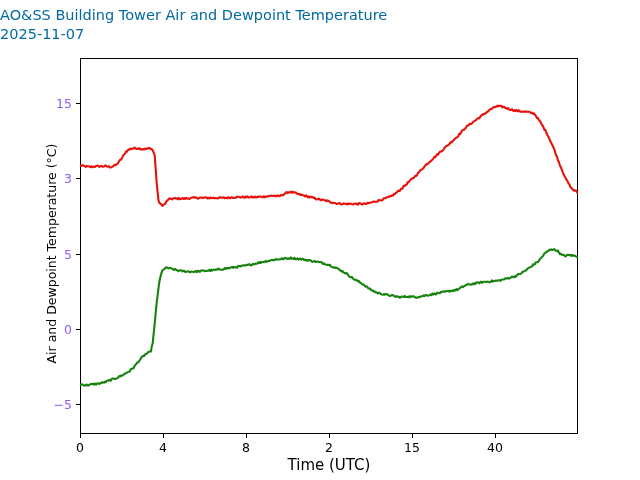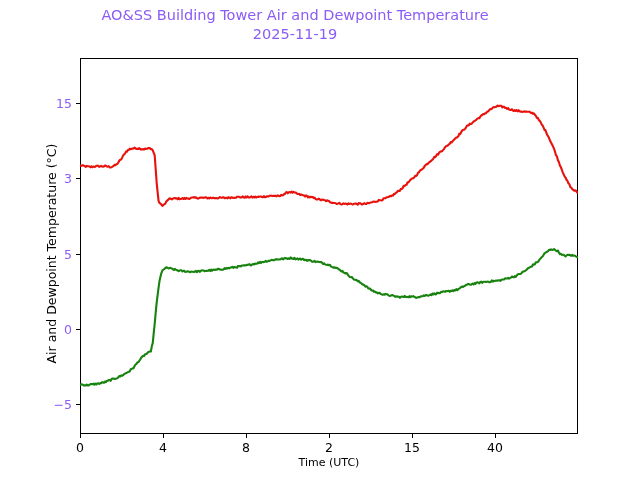--- a/index.html
+++ b/index.html
@@ -13,23 +13,23 @@
     height: 480px;
     background: #ffffff;
     font-family: "DejaVu Sans", sans-serif;
     overflow: hidden;
   }
   #title {
     position: absolute;
     left: 0;
     top: 6px;
     width: 590px;
-    text-align: center;
+    text-align: left;
     font-size: 14.5px;
-    color: #8b5cf6;
+    color: #0369a1;
     line-height: 19px;
     white-space: pre-line;
   }
   #plot-frame {
     position: absolute;
     left: 80px;
     top: 58px;
     width: 498px;
     height: 376px;
     border: 1.1px solid #000000;
@@ -82,41 +82,41 @@
     width: 1.1px;
     height: 4px;
     background: #000000;
   }
   #xlabel {
     position: absolute;
     left: 80px;
     top: 456px;
     width: 498px;
     text-align: center;
-    font-size: 11px;
+    font-size: 15px;
     color: #000000;
   }
   #ylabel {
     position: absolute;
     left: -137px;
     top: 246px;
     width: 376px;
     text-align: center;
     font-size: 12.5px;
     color: #000000;
     transform: rotate(-90deg);
     transform-origin: center center;
   }
 </style>
 </head>
 <body>
 
 <div id="root">
 
-  <div id="title"><div>AO&amp;SS Building Tower Air and Dewpoint Temperature</div><div>2025-11-19</div></div>
+  <div id="title"><div>AO&amp;SS Building Tower Air and Dewpoint Temperature</div><div>2025-11-07</div></div>
 
   <div id="plot-frame"></div>
 
   <svg id="chart-svg" viewBox="0 0 498 376" preserveAspectRatio="none">
       <polyline points="0.00,107.28 0.96,108.00 1.92,107.59 2.87,107.13 3.83,107.79 4.79,107.94 5.75,108.91 6.70,107.87 7.66,108.30 8.62,108.24 9.58,108.53 10.53,109.29 11.49,108.39 12.45,109.25 13.41,108.47 14.37,108.90 15.32,108.80 16.28,107.81 17.24,107.67 18.20,107.72 19.15,108.93 20.11,108.34 21.07,107.91 22.03,108.51 22.98,108.65 23.94,108.51 24.90,107.60 25.86,107.67 26.82,108.55 27.77,108.67 28.73,108.16 29.69,109.37 30.65,109.54 31.60,109.13 32.56,108.62 33.52,107.99 34.48,106.80 35.43,107.22 36.39,106.27 37.35,106.04 38.31,104.58 39.27,102.74 40.22,101.72 41.18,101.46 42.14,99.67 43.10,97.59 44.05,96.27 45.01,95.68 45.97,93.62 46.93,93.75 47.88,92.06 48.84,91.85 49.80,90.66 50.76,91.23 51.72,90.84 52.67,90.64 53.63,90.43 54.59,89.51 55.55,90.35 56.50,91.03 57.46,90.65 58.42,90.91 59.38,90.20 60.33,91.46 61.29,91.17 62.25,91.36 63.21,91.13 64.17,91.46 65.12,90.49 66.08,91.03 67.04,90.81 68.00,90.13 68.95,90.34 69.91,90.03 70.87,91.26 71.83,91.08 72.78,92.29 73.74,94.97 74.70,97.49 75.66,110.60 76.62,124.04 77.57,133.68 78.53,142.56 79.49,145.05 80.45,145.45 81.40,146.63 82.36,147.96 83.32,146.93 84.28,146.22 85.23,145.82 86.19,143.76 87.15,142.57 88.11,141.85 89.07,140.76 90.02,140.29 90.98,140.98 91.94,141.34 92.90,140.58 93.85,140.34 94.81,140.02 95.77,140.50 96.73,140.30 97.68,141.31 98.64,139.91 99.60,141.31 100.56,141.05 101.52,140.70 102.47,140.12 103.43,140.94 104.39,139.98 105.35,140.95 106.30,139.93 107.26,140.52 108.22,140.42 109.18,141.04 110.13,140.45 111.09,139.75 112.05,139.48 113.01,139.47 113.97,139.06 114.92,139.72 115.88,139.28 116.84,140.19 117.80,140.69 118.75,140.28 119.71,139.82 120.67,139.63 121.63,139.56 122.58,139.59 123.54,139.89 124.50,139.61 125.46,139.18 126.42,139.57 127.37,140.48 128.33,139.76 129.29,140.35 130.25,139.58 131.20,139.97 132.16,140.17 133.12,139.57 134.08,140.11 135.03,140.08 135.99,140.29 136.95,140.15 137.91,140.50 138.87,139.80 139.82,139.10 140.78,139.54 141.74,139.84 142.70,139.33 143.65,139.38 144.61,140.17 145.57,139.89 146.53,139.81 147.48,140.31 148.44,139.00 149.40,139.83 150.36,140.32 151.32,139.25 152.27,139.54 153.23,139.96 154.19,139.83 155.15,139.78 156.10,139.74 157.06,138.67 158.02,138.77 158.98,138.78 159.93,139.36 160.89,139.59 161.85,139.17 162.81,138.42 163.77,139.43 164.72,139.79 165.68,138.48 166.64,139.36 167.60,138.32 168.55,139.57 169.51,139.53 170.47,138.98 171.43,138.34 172.38,139.53 173.34,138.74 174.30,139.44 175.26,138.59 176.22,139.47 177.17,139.02 178.13,138.62 179.09,138.88 180.05,138.53 181.00,138.48 181.96,139.09 182.92,139.25 183.88,138.13 184.83,139.28 185.79,139.05 186.75,138.38 187.71,138.31 188.67,138.36 189.62,137.69 190.58,137.69 191.54,137.66 192.50,137.93 193.45,137.78 194.41,137.90 195.37,137.76 196.33,138.33 197.28,137.42 198.24,137.54 199.20,138.18 200.16,138.07 201.12,136.80 202.07,137.36 203.03,137.27 203.99,136.21 204.95,135.76 205.90,134.46 206.86,134.05 207.82,135.27 208.78,134.28 209.73,134.09 210.69,134.60 211.65,133.57 212.61,134.74 213.57,133.83 214.52,134.54 215.48,134.43 216.44,135.12 217.40,135.99 218.35,135.95 219.31,135.81 220.27,137.01 221.23,136.45 222.18,136.99 223.14,137.18 224.10,137.52 225.06,138.53 226.02,137.40 226.97,137.90 227.93,139.33 228.89,138.51 229.85,139.35 230.80,138.72 231.76,139.13 232.72,139.02 233.68,139.99 234.63,139.65 235.59,141.04 236.55,141.44 237.51,141.53 238.47,140.66 239.42,141.03 240.38,142.08 241.34,142.16 242.30,141.45 243.25,141.76 244.21,142.06 245.17,142.23 246.13,143.23 247.08,142.38 248.04,142.65 249.00,143.01 249.96,144.16 250.92,144.54 251.87,144.91 252.83,144.91 253.79,145.00 254.75,145.04 255.70,145.19 256.66,145.99 257.62,145.64 258.58,145.23 259.53,144.86 260.49,146.13 261.45,146.46 262.41,146.20 263.37,145.41 264.32,145.89 265.28,145.66 266.24,145.77 267.20,146.52 268.15,145.38 269.11,145.99 270.07,145.66 271.03,145.68 271.98,146.19 272.94,146.52 273.90,145.74 274.86,145.80 275.82,145.43 276.77,146.02 277.73,146.64 278.69,145.08 279.65,145.40 280.60,145.39 281.56,146.33 282.52,146.39 283.48,145.61 284.43,145.18 285.39,146.04 286.35,145.93 287.31,144.85 288.27,145.08 289.22,145.15 290.18,144.54 291.14,144.54 292.10,144.32 293.05,143.73 294.01,143.45 294.97,143.90 295.93,143.68 296.88,143.77 297.84,143.32 298.80,141.92 299.76,142.25 300.72,142.27 301.67,142.54 302.63,142.12 303.59,140.35 304.55,140.30 305.50,140.31 306.46,139.31 307.42,139.27 308.38,139.04 309.33,138.51 310.29,137.92 311.25,138.12 312.21,137.39 313.17,137.59 314.12,135.80 315.08,135.83 316.04,134.62 317.00,134.21 317.95,132.84 318.91,132.87 319.87,132.84 320.83,130.91 321.78,130.96 322.74,130.03 323.70,127.78 324.66,127.88 325.62,126.95 326.57,126.73 327.53,124.42 328.49,124.35 329.45,123.17 330.40,121.72 331.36,121.17 332.32,120.32 333.28,120.11 334.23,119.51 335.19,117.81 336.15,118.04 337.11,117.06 338.07,114.66 339.02,114.33 339.98,112.55 340.94,111.85 341.90,111.46 342.85,110.60 343.81,109.67 344.77,107.85 345.73,107.02 346.68,106.00 347.64,106.09 348.60,104.90 349.56,104.06 350.52,103.47 351.47,102.45 352.43,101.71 353.39,100.55 354.35,98.75 355.30,99.11 356.26,97.61 357.22,96.03 358.18,96.59 359.13,94.64 360.09,93.82 361.05,93.39 362.01,93.19 362.97,92.12 363.92,91.14 364.88,89.45 365.84,88.38 366.80,87.79 367.75,87.64 368.71,86.34 369.67,85.88 370.63,84.12 371.58,84.50 372.54,83.22 373.50,82.28 374.46,81.29 375.42,80.36 376.37,79.49 377.33,79.20 378.29,78.27 379.25,75.81 380.20,76.12 381.16,74.35 382.12,72.63 383.08,71.80 384.03,71.78 384.99,70.95 385.95,69.64 386.91,67.79 387.87,67.33 388.82,67.34 389.78,65.64 390.74,66.04 391.70,65.70 392.65,64.56 393.61,63.39 394.57,62.95 395.53,62.32 396.48,61.59 397.44,60.61 398.40,60.10 399.36,60.24 400.32,58.67 401.27,57.45 402.23,56.96 403.19,56.08 404.15,56.22 405.10,55.34 406.06,55.20 407.02,53.84 407.98,53.52 408.93,52.57 409.89,51.32 410.85,51.16 411.81,50.83 412.77,49.68 413.72,48.98 414.68,49.31 415.64,49.01 416.60,48.47 417.55,47.65 418.51,48.20 419.47,47.73 420.43,47.77 421.38,47.88 422.34,49.39 423.30,48.72 424.26,48.88 425.22,49.92 426.17,49.97 427.13,50.87 428.09,50.05 429.05,51.33 430.00,51.97 430.96,52.07 431.92,51.17 432.88,52.50 433.83,52.99 434.79,51.99 435.75,52.97 436.71,52.10 437.67,53.34 438.62,52.23 439.58,53.30 440.54,53.68 441.50,53.45 442.45,53.94 443.41,53.74 444.37,53.32 445.33,53.84 446.28,53.51 447.24,53.75 448.20,53.82 449.16,53.67 450.12,54.17 451.07,55.14 452.03,54.67 452.99,55.96 453.95,55.37 454.90,56.74 455.86,57.82 456.82,59.89 457.78,59.75 458.73,61.88 459.69,62.79 460.65,64.15 461.61,66.36 462.57,67.51 463.52,69.40 464.48,71.91 465.44,72.04 466.40,74.96 467.35,77.06 468.31,78.53 469.27,80.60 470.23,83.14 471.18,84.79 472.14,86.71 473.10,88.62 474.06,90.80 475.02,93.77 475.97,97.19 476.93,98.35 477.89,102.26 478.85,103.84 479.80,107.22 480.76,108.98 481.72,111.33 482.68,114.09 483.63,116.29 484.59,118.29 485.55,119.53 486.51,121.80 487.47,122.92 488.42,125.31 489.38,126.18 490.34,129.12 491.30,129.58 492.25,131.22 493.21,131.82 494.17,132.61 495.13,132.39 496.08,132.77 497.04,134.34 498.00,134.44" fill="none" stroke="#e8120c" stroke-width="2.1" stroke-linejoin="round" stroke-linecap="round"></polyline>
       <polyline points="0.00,326.89 0.96,326.27 1.92,326.61 2.87,326.63 3.83,327.61 4.79,327.24 5.75,327.37 6.70,326.49 7.66,327.40 8.62,327.36 9.58,326.60 10.53,326.10 11.49,325.93 12.45,326.15 13.41,325.69 14.37,326.72 15.32,325.50 16.28,326.56 17.24,325.52 18.20,325.19 19.15,326.11 20.11,325.15 21.07,325.18 22.03,324.16 22.98,324.39 23.94,324.81 24.90,323.51 25.86,324.12 26.82,322.75 27.77,322.80 28.73,322.14 29.69,321.98 30.65,322.82 31.60,321.04 32.56,320.51 33.52,320.55 34.48,320.98 35.43,320.85 36.39,320.51 37.35,320.10 38.31,319.39 39.27,318.02 40.22,318.45 41.18,317.40 42.14,317.74 43.10,317.19 44.05,316.09 45.01,315.57 45.97,315.28 46.93,314.67 47.88,314.13 48.84,313.79 49.80,313.23 50.76,311.24 51.72,310.73 52.67,310.51 53.63,309.99 54.59,307.97 55.55,306.50 56.50,305.83 57.46,304.26 58.42,304.27 59.38,302.74 60.33,301.38 61.29,299.53 62.25,298.64 63.21,297.85 64.17,297.99 65.12,296.24 66.08,296.00 67.04,295.51 68.00,294.21 68.95,293.84 69.91,293.56 70.87,293.57 71.83,288.18 72.78,284.88 73.74,274.97 74.70,265.74 75.66,255.16 76.62,245.13 77.57,237.52 78.53,229.99 79.49,223.10 80.45,218.78 81.40,215.02 82.36,212.56 83.32,211.69 84.28,211.11 85.23,210.17 86.19,209.40 87.15,209.60 88.11,210.22 89.07,210.39 90.02,209.85 90.98,210.07 91.94,210.58 92.90,211.16 93.85,211.98 94.81,210.86 95.77,211.66 96.73,212.18 97.68,212.36 98.64,213.19 99.60,212.53 100.56,212.22 101.52,212.30 102.47,213.48 103.43,212.70 104.39,212.84 105.35,214.06 106.30,213.80 107.26,213.38 108.22,213.40 109.18,213.70 110.13,214.25 111.09,213.53 112.05,213.67 113.01,213.79 113.97,214.05 114.92,213.52 115.88,212.87 116.84,214.25 117.80,213.10 118.75,212.76 119.71,213.90 120.67,212.93 121.63,212.35 122.58,212.55 123.54,212.44 124.50,213.11 125.46,213.01 126.42,212.86 127.37,212.84 128.33,212.66 129.29,211.91 130.25,213.04 131.20,211.63 132.16,212.70 133.12,211.55 134.08,211.72 135.03,211.97 135.99,211.45 136.95,211.70 137.91,210.85 138.87,210.85 139.82,211.56 140.78,211.64 141.74,211.76 142.70,211.63 143.65,211.40 144.61,210.17 145.57,210.85 146.53,210.01 147.48,210.45 148.44,209.83 149.40,210.33 150.36,209.43 151.32,209.53 152.27,208.81 153.23,209.87 154.19,209.04 155.15,209.16 156.10,209.44 157.06,209.63 158.02,207.93 158.98,208.21 159.93,207.94 160.89,208.44 161.85,207.47 162.81,207.45 163.77,207.25 164.72,207.36 165.68,207.55 166.64,206.77 167.60,206.90 168.55,206.56 169.51,206.14 170.47,207.39 171.43,207.20 172.38,206.21 173.34,205.97 174.30,206.51 175.26,205.46 176.22,205.78 177.17,205.76 178.13,204.42 179.09,205.08 180.05,203.93 181.00,204.93 181.96,204.04 182.92,204.05 183.88,204.22 184.83,203.63 185.79,202.90 186.75,203.82 187.71,203.32 188.67,202.72 189.62,202.92 190.58,202.35 191.54,201.87 192.50,201.93 193.45,202.36 194.41,202.06 195.37,201.36 196.33,201.26 197.28,201.36 198.24,201.55 199.20,201.54 200.16,201.41 201.12,200.84 202.07,200.27 203.03,201.37 203.99,200.56 204.95,199.92 205.90,200.49 206.86,200.36 207.82,201.04 208.78,200.26 209.73,200.98 210.69,199.43 211.65,200.73 212.61,200.52 213.57,200.99 214.52,199.75 215.48,201.30 216.44,200.91 217.40,200.43 218.35,201.57 219.31,200.82 220.27,200.61 221.23,201.73 222.18,200.99 223.14,200.76 224.10,202.18 225.06,201.76 226.02,201.73 226.97,202.84 227.93,202.09 228.89,202.39 229.85,202.01 230.80,202.37 231.76,203.53 232.72,203.84 233.68,203.53 234.63,202.88 235.59,204.15 236.55,203.68 237.51,203.60 238.47,203.85 239.42,204.06 240.38,204.08 241.34,204.08 242.30,204.95 243.25,206.01 244.21,205.44 245.17,206.38 246.13,206.82 247.08,206.93 248.04,206.59 249.00,207.28 249.96,206.85 250.92,208.49 251.87,208.91 252.83,209.25 253.79,209.66 254.75,209.28 255.70,209.95 256.66,209.88 257.62,210.15 258.58,211.26 259.53,211.48 260.49,212.71 261.45,213.53 262.41,212.95 263.37,214.40 264.32,214.71 265.28,215.54 266.24,215.04 267.20,215.54 268.15,217.30 269.11,218.32 270.07,219.10 271.03,219.34 271.98,219.05 272.94,220.44 273.90,221.58 274.86,221.74 275.82,221.90 276.77,222.08 277.73,223.33 278.69,222.94 279.65,224.38 280.60,224.65 281.56,225.63 282.52,226.42 283.48,226.63 284.43,227.27 285.39,228.66 286.35,228.33 287.31,228.64 288.27,230.41 289.22,230.59 290.18,230.59 291.14,232.10 292.10,232.73 293.05,232.44 294.01,233.80 294.97,233.63 295.93,234.44 296.88,234.41 297.84,235.40 298.80,234.85 299.76,234.77 300.72,236.08 301.67,236.36 302.63,236.81 303.59,236.31 304.55,236.74 305.50,235.87 306.46,236.28 307.42,236.24 308.38,237.40 309.33,237.79 310.29,238.04 311.25,237.18 312.21,237.05 313.17,237.42 314.12,237.91 315.08,238.78 316.04,238.24 317.00,238.75 317.95,238.44 318.91,238.71 319.87,239.90 320.83,238.87 321.78,238.43 322.74,238.72 323.70,238.89 324.66,237.97 325.62,238.94 326.57,238.83 327.53,238.97 328.49,239.21 329.45,238.07 330.40,239.24 331.36,238.28 332.32,238.52 333.28,238.18 334.23,238.78 335.19,239.22 336.15,239.93 337.11,239.60 338.07,239.32 339.02,239.15 339.98,239.08 340.94,238.22 341.90,238.24 342.85,238.19 343.81,237.33 344.77,237.94 345.73,237.13 346.68,237.07 347.64,237.58 348.60,237.58 349.56,237.08 350.52,236.52 351.47,237.06 352.43,235.56 353.39,236.46 354.35,235.26 355.30,236.47 356.26,236.25 357.22,234.67 358.18,234.90 359.13,235.10 360.09,235.21 361.05,233.80 362.01,233.99 362.97,233.50 363.92,233.34 364.88,233.78 365.84,233.08 366.80,233.18 367.75,232.94 368.71,232.76 369.67,233.80 370.63,232.88 371.58,233.09 372.54,232.36 373.50,233.06 374.46,232.08 375.42,232.39 376.37,231.11 377.33,232.26 378.29,231.16 379.25,230.55 380.20,229.88 381.16,228.98 382.12,228.54 383.08,228.96 384.03,228.21 384.99,227.83 385.95,226.91 386.91,226.79 387.87,225.99 388.82,226.08 389.78,226.56 390.74,226.75 391.70,226.24 392.65,225.66 393.61,226.47 394.57,225.11 395.53,225.85 396.48,224.42 397.44,224.27 398.40,224.64 399.36,225.39 400.32,223.99 401.27,223.60 402.23,224.82 403.19,223.98 404.15,223.71 405.10,223.73 406.06,223.99 407.02,223.76 407.98,223.60 408.93,224.16 409.89,224.20 410.85,223.82 411.81,222.47 412.77,223.68 413.72,222.87 414.68,222.96 415.64,222.62 416.60,222.63 417.55,222.77 418.51,222.28 419.47,222.24 420.43,222.97 421.38,221.74 422.34,221.44 423.30,221.56 424.26,221.35 425.22,220.26 426.17,220.46 427.13,220.53 428.09,219.89 429.05,220.64 430.00,220.13 430.96,219.60 431.92,218.58 432.88,218.91 433.83,219.38 434.79,218.17 435.75,218.89 436.71,217.47 437.67,216.35 438.62,215.95 439.58,216.02 440.54,215.91 441.50,215.25 442.45,213.85 443.41,213.63 444.37,213.28 445.33,212.61 446.28,212.11 447.24,211.01 448.20,210.14 449.16,209.71 450.12,209.08 451.07,208.54 452.03,208.48 452.99,206.39 453.95,206.64 454.90,206.18 455.86,204.27 456.82,204.19 457.78,204.11 458.73,203.05 459.69,201.22 460.65,200.44 461.61,199.26 462.57,198.50 463.52,197.03 464.48,195.37 465.44,194.87 466.40,193.89 467.35,193.77 468.31,192.83 469.27,191.82 470.23,191.99 471.18,191.40 472.14,191.92 473.10,191.73 474.06,191.07 475.02,191.96 475.97,192.66 476.93,193.26 477.89,192.49 478.85,194.53 479.80,196.07 480.76,195.76 481.72,196.85 482.68,196.72 483.63,196.74 484.59,197.71 485.55,198.41 486.51,197.53 487.47,196.76 488.42,197.11 489.38,196.74 490.34,197.28 491.30,197.84 492.25,196.90 493.21,197.74 494.17,197.62 495.13,197.73 496.08,198.60 497.04,199.00 498.00,199.20" fill="none" stroke="#17820d" stroke-width="2.1" stroke-linejoin="round" stroke-linecap="round"></polyline>
     </svg>
 
   <div id="ylabel">Air and Dewpoint Temperature (°C)</div>
   <div id="xlabel">Time (UTC)</div>

